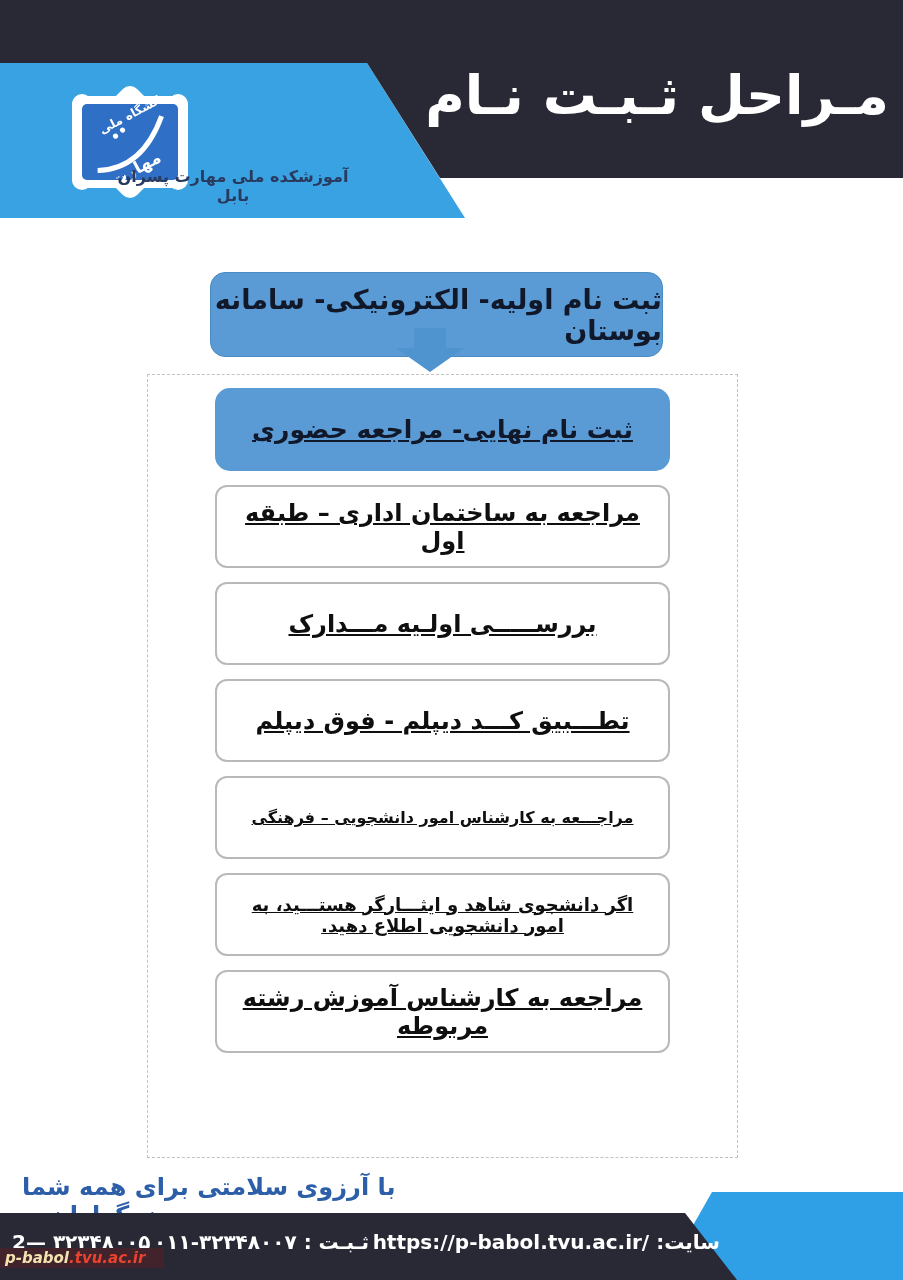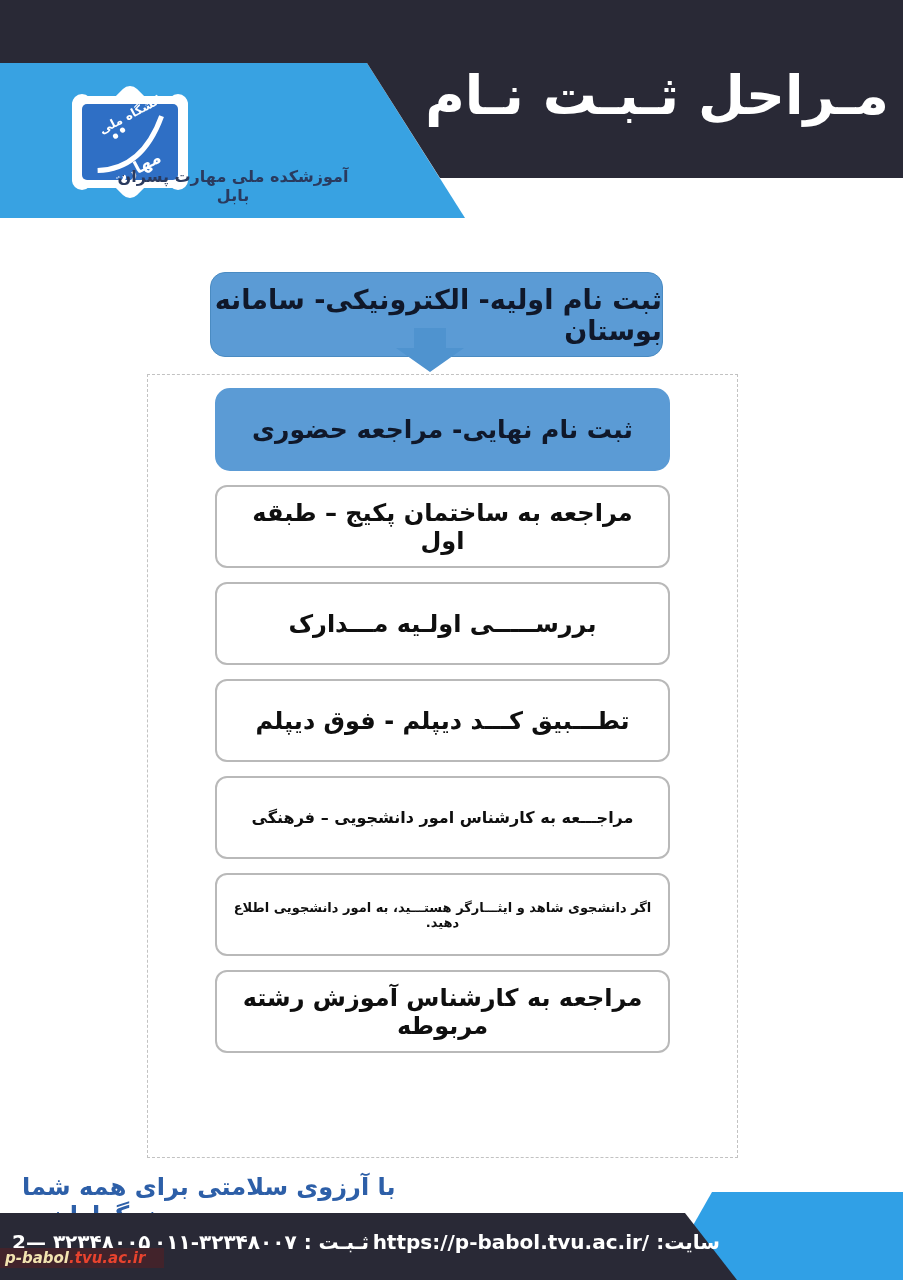--- a/index.html
+++ b/index.html
@@ -47,27 +47,27 @@
     position:absolute; left:147px; top:374px; width:591px; height:784px;
     border:1px dashed #c2c2c2;
     display:flex; flex-direction:column; align-items:center;
     padding-top:13px; gap:14px;
   }
   .step {
     width:455px; height:83px; flex:0 0 83px;
     background:#ffffff; border:2px solid #b9b9b9; border-radius:12px;
     display:flex; align-items:center; justify-content:center;
     direction:rtl; text-align:center;
-    color:#0f0f0f; font-size:24px; font-weight:bold; padding:0 14px;
+    color:#0f0f0f; font-size:24px; font-weight:bold; padding:0 14px;text-decoration:underline;
   }
   .step.blue {
     background:#5b9bd5; border-color:#5b9bd5; border-radius:15px; color:#10182a; font-size:25px;
   }
   .step.mid { font-size:16px; }
-  .step.small { font-size:13px; }
+  .step.small { font-size:18px; }
 
   
   .closing {
     position:absolute; left:22px; top:1173px; width:382px;
     text-align:left; direction:rtl;
     color:#2d5fa8; font-size:24px; font-weight:bold;
   }
 
   
   .footer-blue {
@@ -131,21 +131,21 @@
 
     <div class="header-subtitle">آموزشکده ملی مهارت پسران بابل</div>
   </div>
 
   <div class="start-box">ثبت نام اولیه- الکترونیکی- سامانه بوستان</div>
 
   <div class="down-arrow"></div>
 
   <div class="flow-container">
     <div class="step blue">ثبت نام نهایی- مراجعه حضوری</div>
-    <div class="step">مراجعه به ساختمان پکیج – طبقه اول</div>
+    <div class="step">مراجعه به ساختمان اداری – طبقه اول</div>
     <div class="step">بررســـــی اولـیه مـــدارک</div>
     <div class="step">تطـــبیق کـــد دیپلم - فوق دیپلم</div>
     <div class="step mid">مراجـــعه به کارشناس امور دانشجویی – فرهنگی</div>
     <div class="step small">اگر دانشجوی شاهد و ایثـــارگر هستـــید، به امور دانشجویی اطلاع دهید.</div>
     <div class="step">مراجعه به کارشناس آموزش رشته مربوطه</div>
   </div>
 
   <div class="closing">با آرزوی سلامتی برای همه شما بزرگواران...</div>
 
   <div class="footer-blue"></div>

